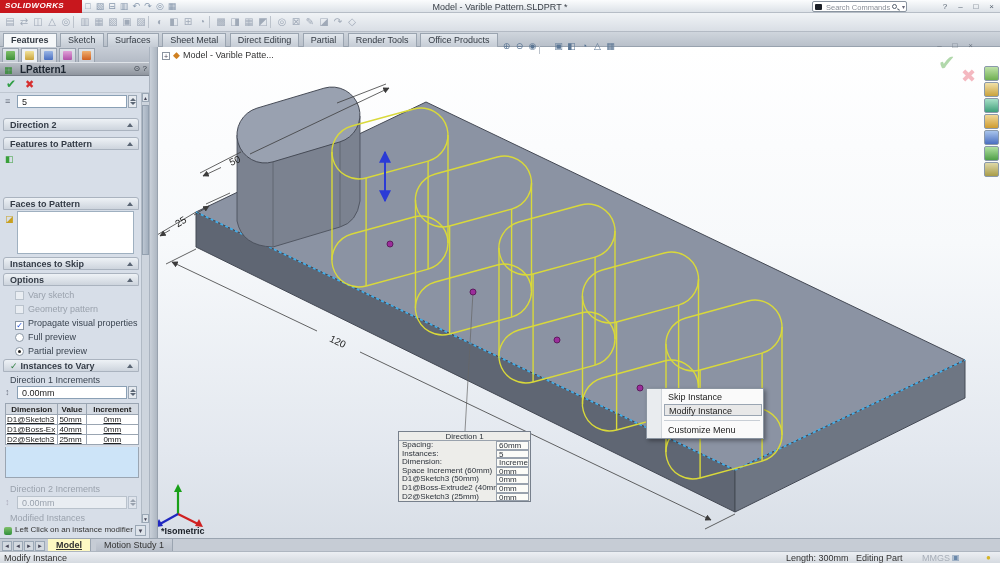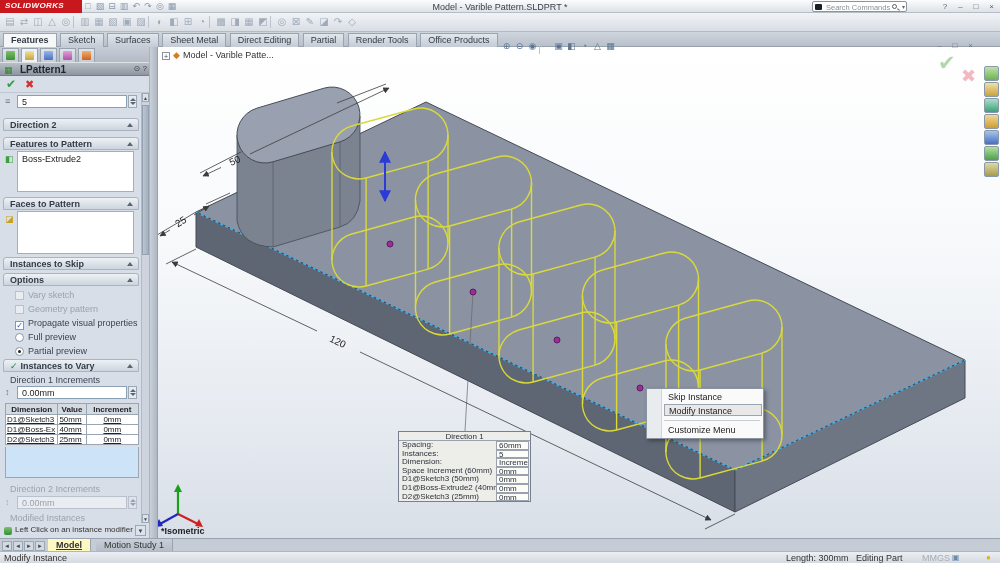--- a/index.html
+++ b/index.html
@@ -204,23 +204,20 @@
     </div>
 
     <span class="rowicon" style="top:49px">≡</span>
     <div class="pinput" style="top:48px">5</div>
     <span class="spin" style="top:48px"></span>
 
     <div class="sech" style="top:71px"><span>Direction 2</span><span class="chev"></span></div>
 
     <div class="sech" style="top:90px"><span>Features to Pattern</span><span class="chev"></span></div>
     <span class="rowicon" style="top:107px;color:#3aa03a">◧</span>
-    <div class="gbox" style="left:17px;top:104px;width:117px;height:41px">
-      <div class="gitem">Boss-Extrude2</div>
-    </div>
 
     <div class="sech" style="top:150px"><span>Faces to Pattern</span><span class="chev"></span></div>
     <span class="rowicon" style="top:167px;color:#c8a020">◪</span>
     <div class="gbox" style="left:17px;top:164px;width:117px;height:43px"></div>
 
     <div class="sech" style="top:210px"><span>Instances to Skip</span><span class="chev"></span></div>
 
     <div class="sech" style="top:226px"><span>Options</span><span class="chev"></span></div>
     <div class="optrow dis" style="top:243px"><span class="cb dis"></span><span>Vary sketch</span></div>
     <div class="optrow dis" style="top:257px"><span class="cb dis"></span><span>Geometry pattern</span></div>

